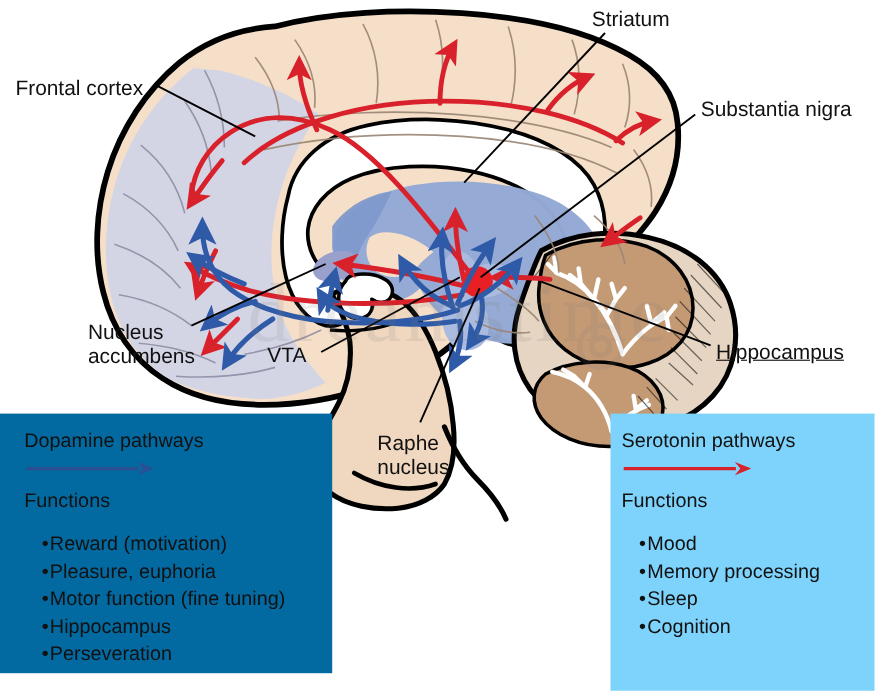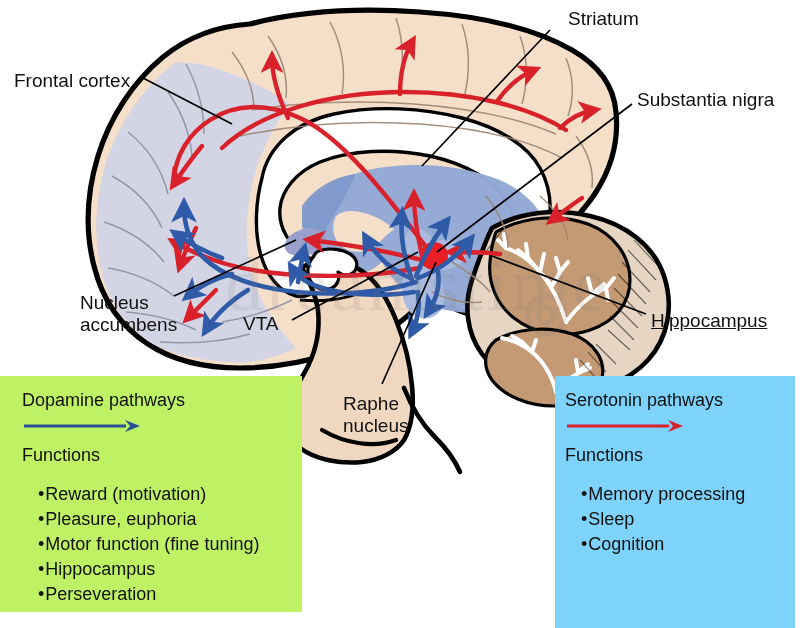--- a/index.html
+++ b/index.html
@@ -271,21 +271,21 @@
       <text x="225" y="310" font-family="Liberation Serif, serif" font-size="76" fill="#7d7d7d" letter-spacing="3">dreamstime</text>
       <circle cx="546" cy="315" r="19" fill="none" stroke="#7d7d7d" stroke-width="5"></circle>
       <circle cx="546" cy="315" r="8" fill="none" stroke="#7d7d7d" stroke-width="5"></circle>
     </g>
   </svg>
 
   <div class="lbl" style="left:14px;top:70px;text-align:center;">
     <div>Frontal cortex</div>
   </div>
 
-  <div class="lbl" style="left:568px;top:8px;">
+  <div class="lbl" style="left:538px;top:8px;">
     <div>Striatum</div>
   </div>
 
   <div class="lbl" style="left:637px;top:89px;">
     <div>Substantia nigra</div>
   </div>
 
   <div class="lbl" style="left:651px;top:310px;text-decoration:underline;">
     <div>Hippocampus</div>
   </div>
@@ -297,21 +297,21 @@
 
   <div class="lbl" style="left:243px;top:313px;">
     <div>VTA</div>
   </div>
 
   <div class="lbl" style="left:343px;top:393px;">
     <div>Raphe</div>
     <div>nucleus</div>
   </div>
 
-  <div class="legend" style="left:0px;top:376px;width:302px;height:236px;background:#bef264;padding:14px 0 0 22px;">
+  <div class="legend" style="left:0px;top:376px;width:302px;height:236px;background:#0369a1;padding:14px 0 0 22px;">
     <div class="title">Dopamine pathways</div>
     <div class="arrowrow">
       <svg width="120" height="16" viewBox="0 0 120 16">
         <line x1="2" y1="8" x2="104" y2="8" stroke="#2b4f93" stroke-width="3"></line>
         <path d="M103,2 L118,8 L103,14 L108,8 z" fill="#2b4f93"></path>
       </svg>
     </div>
     <div class="func">Functions</div>
     <ul>
       <li>Reward (motivation)</li>
@@ -325,19 +325,20 @@
   <div class="legend" style="left:555px;top:376px;width:240px;height:290px;background:#7dd3fc;padding:14px 0 0 10px;">
     <div class="title">Serotonin pathways</div>
     <div class="arrowrow">
       <svg width="120" height="16" viewBox="0 0 120 16">
         <line x1="2" y1="8" x2="104" y2="8" stroke="#d8212b" stroke-width="3"></line>
         <path d="M103,2 L118,8 L103,14 L108,8 z" fill="#d8212b"></path>
       </svg>
     </div>
     <div class="func">Functions</div>
     <ul>
+      <li>Mood</li>
       <li>Memory processing</li>
       <li>Sleep</li>
       <li>Cognition</li>
     </ul>
   </div>
 
 </div>
 
 </body></html>

